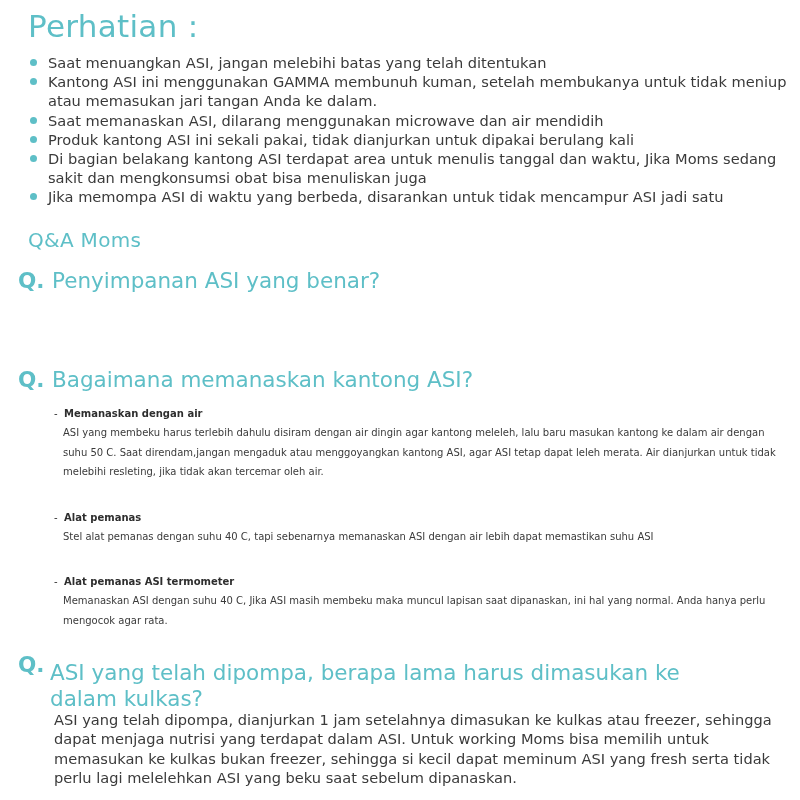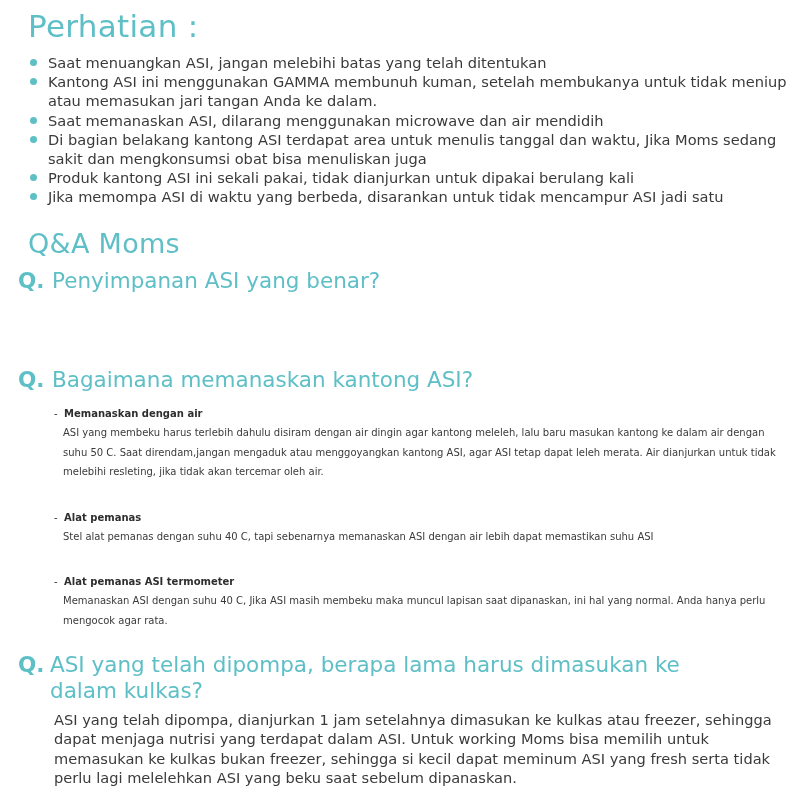--- a/index.html
+++ b/index.html
@@ -21,21 +21,21 @@
     position: absolute;
     left: 28px;
     color: #5ebfc7;
     font-size: 31px;
     font-weight: normal;
     letter-spacing: 0.3px;
     margin: 0;
     white-space: nowrap;
   }
   .title-perhatian { top: 8px; }
-  .title-qa { top: 228px; font-size: 27px; }
+  .title-qa { top: 228px; font-size: 20px; }
 
   .bullets {
     position: absolute;
     left: 28px;
     top: 53px;
     width: 770px;
     list-style: none;
     margin: 0;
     padding: 0;
     font-size: 14.6px;
@@ -64,21 +64,21 @@
     font-weight: bold;
     white-space: nowrap;
     margin: 0;
   }
   .q-head .q-label { display: inline-block; }
   .q-head .q-text { font-weight: normal; }
   .q1 { top: 268px; }
   .q2 { top: 367px; }
   .q3 { top: 652px; font-weight: normal; line-height: 26px; }
   .q3 .q-label { font-weight: bold; width: 32px; vertical-align: top; }
-  .q3 .q-text { font-weight: normal; display: inline-block; white-space: normal; width: 680px; }
+  .q3 .q-text { font-weight: normal; display: inline-block; white-space: normal; width: 680px; margin-top: 8px; }
 
   .answer {
     position: absolute;
     left: 54px;
     width: 730px;
     font-size: 14.6px;
     line-height: 19.4px;
     margin: 0;
   }
   .a1 { top: 305px; }
@@ -105,22 +105,22 @@
 <body>
 
 <div class="page">
 
   <h1 class="h1 title-perhatian">Perhatian :</h1>
 
   <ul class="bullets">
     <li><span class="bullet-dot"></span><span>Saat menuangkan ASI, jangan melebihi batas yang telah ditentukan</span></li>
     <li><span class="bullet-dot"></span><span>Kantong ASI ini menggunakan GAMMA membunuh kuman, setelah membukanya untuk tidak meniup atau memasukan jari tangan Anda ke dalam.</span></li>
     <li><span class="bullet-dot"></span><span>Saat memanaskan ASI, dilarang menggunakan microwave dan air mendidih</span></li>
+    <li><span class="bullet-dot"></span><span>Produk kantong ASI ini sekali pakai, tidak dianjurkan untuk dipakai berulang kali</span></li>
     <li><span class="bullet-dot"></span><span>Di bagian belakang kantong ASI terdapat area untuk menulis tanggal dan waktu, Jika Moms sedang sakit dan mengkonsumsi obat bisa menuliskan juga</span></li>
-    <li><span class="bullet-dot"></span><span>Produk kantong ASI ini sekali pakai, tidak dianjurkan untuk dipakai berulang kali</span></li>
     <li><span class="bullet-dot"></span><span>Jika memompa ASI di waktu yang berbeda, disarankan untuk tidak mencampur ASI jadi satu</span></li>
   </ul>
 
   <h2 class="h1 title-qa">Q&amp;A Moms</h2>
 
   <div class="q-head q1">
     <span class="q-label">Q.</span>
     <span class="q-text">Penyimpanan ASI yang benar?</span>
   </div>
 

